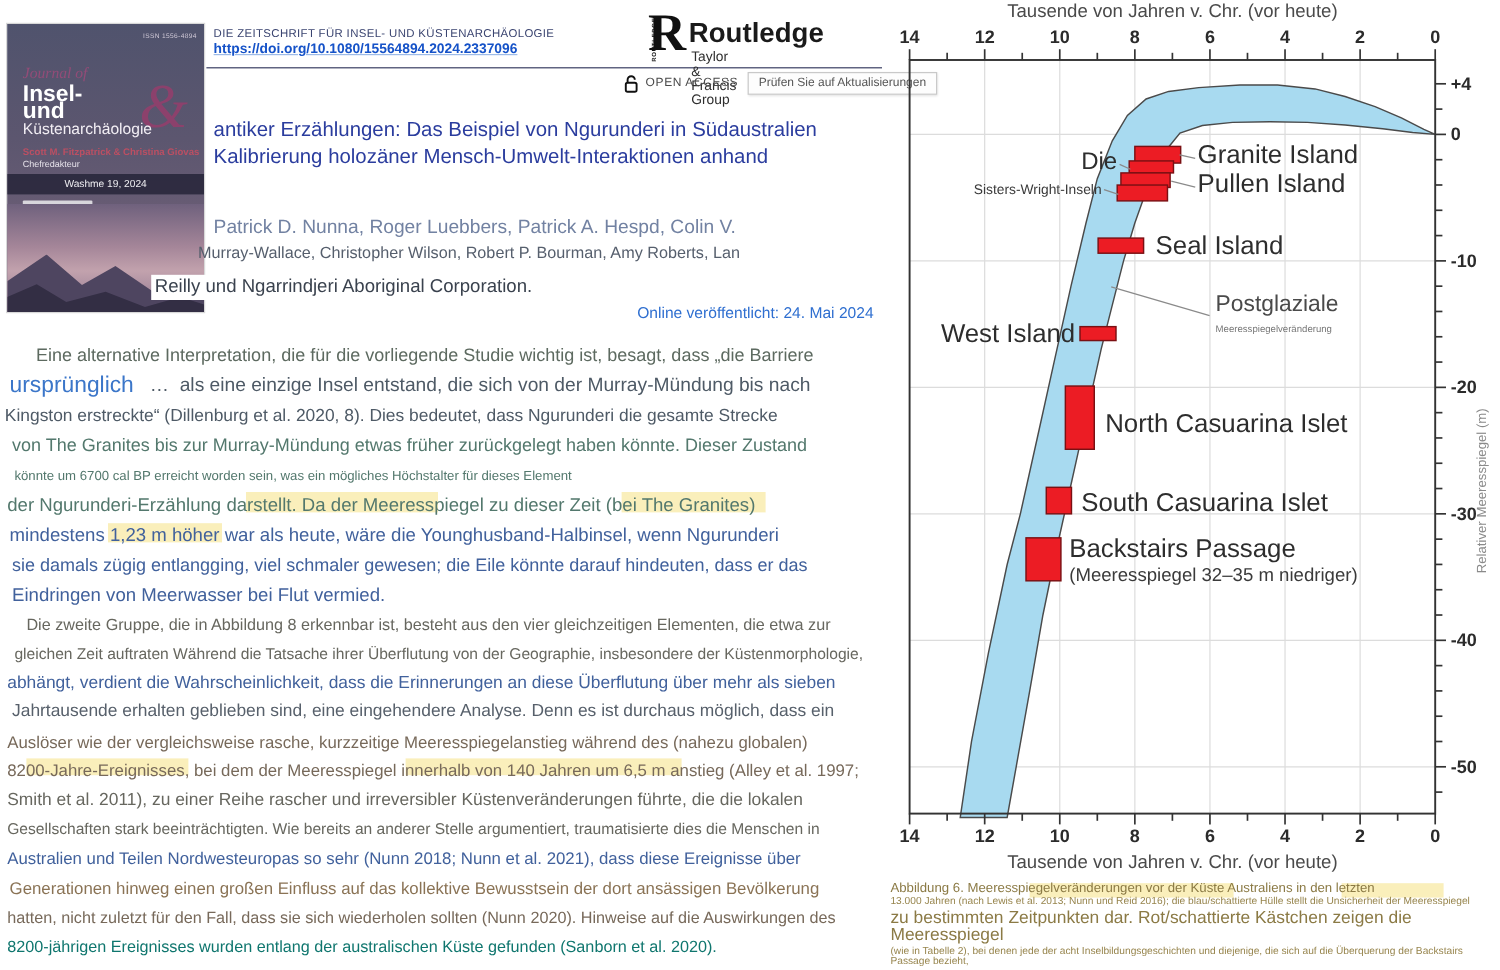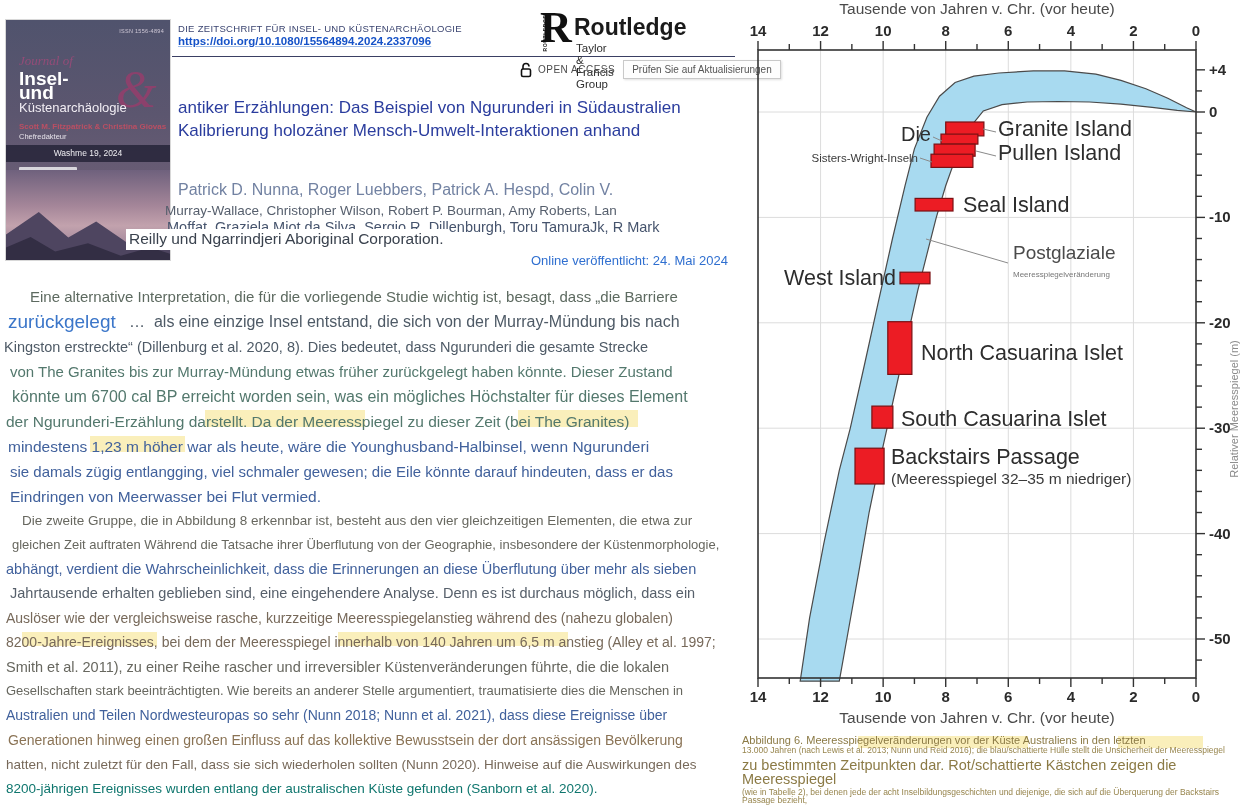--- a/index.html
+++ b/index.html
@@ -132,41 +132,40 @@
     <span class="oa-text">OPEN ACCESS</span>
     <span class="upd-badge">Prüfen Sie auf Aktualisierungen</span>
   </div>
 
   <div class="art-title">
     <div>antiker Erzählungen: Das Beispiel von Ngurunderi in Südaustralien</div>
     <div>Kalibrierung holozäner Mensch-Umwelt-Interaktionen anhand</div>
   </div>
   <div class="auth1">Patrick D. Nunna, Roger Luebbers, Patrick A. Hespd, Colin V.</div>
   <div class="auth2">Murray-Wallace, Christopher Wilson, Robert P. Bourman, Amy Roberts, Lan</div>
-  <div class="auth3">Moffat, Graziela Miot da Silva, Sergio R. Dillenburgh, Toru TamuraJk, R Mark</div>
   <div class="auth4">Reilly und Ngarrindjeri Aboriginal Corporation.</div>
   <div class="published">Online veröffentlicht: 24. Mai 2024</div>
 
   <div class="para" style="top:284px">
       <div class="text-line" style="height: 25px; padding-left: 26px;">
         <span class="tone-graygreen" style="font-size: 15px;">Eine alternative Interpretation, die für die vorliegende Studie wichtig ist, besagt, dass „die Barriere</span>
       </div>
       <div class="text-line" style="height: 25px; padding-left: 4px;">
-        <span class="tone-bluebright" style="font-size: 19px;">zurückgelegt</span>
+        <span class="tone-bluebright" style="font-size: 19px;">ursprünglich</span>
         <span class="tone-darkgray" style="font-size: 16px;">&nbsp;&nbsp;&nbsp;…&nbsp;&nbsp;</span>
         <span class="tone-darkgray" style="font-size: 16px;">als eine einzige Insel entstand, die sich von der Murray-Mündung bis nach</span>
       </div>
       <div class="text-line" style="height: 25px; padding-left: 0px;">
         <span class="tone-darkgray" style="font-size: 14.5px;">Kingston erstreckte“ (Dillenburg et al. 2020, 8). Dies bedeutet, dass Ngurunderi die gesamte Strecke</span>
       </div>
       <div class="text-line" style="height: 25px; padding-left: 6px;">
         <span class="tone-teal" style="font-size: 15px;">von The Granites bis zur Murray-Mündung etwas früher zurückgelegt haben könnte. Dieser Zustand</span>
       </div>
       <div class="text-line" style="height: 25px; padding-left: 8px;">
-        <span class="tone-teal" style="font-size: 16px;">könnte um 6700 cal BP erreicht worden sein, was ein mögliches Höchstalter für dieses Element</span>
+        <span class="tone-teal" style="font-size: 11px;">könnte um 6700 cal BP erreicht worden sein, was ein mögliches Höchstalter für dieses Element</span>
       </div>
       <div class="text-line" style="height: 25px; padding-left: 2px;">
         <span class="tone-teal" style="font-size: 15.5px;">der Ngurunderi-Erzählung darstellt. Da der Meeresspiegel zu dieser Zeit (bei The Granites)</span>
       </div>
       <div class="text-line" style="height: 25px; padding-left: 4px;">
         <span class="tone-blue" style="font-size: 15.5px;">mindestens 1,23 m höher war als heute, wäre die Younghusband-Halbinsel, wenn Ngurunderi</span>
       </div>
       <div class="text-line" style="height: 25px; padding-left: 6px;">
         <span class="tone-blue" style="font-size: 15px;">sie damals zügig entlangging, viel schmaler gewesen; die Eile könnte darauf hindeuten, dass er das</span>
       </div>

